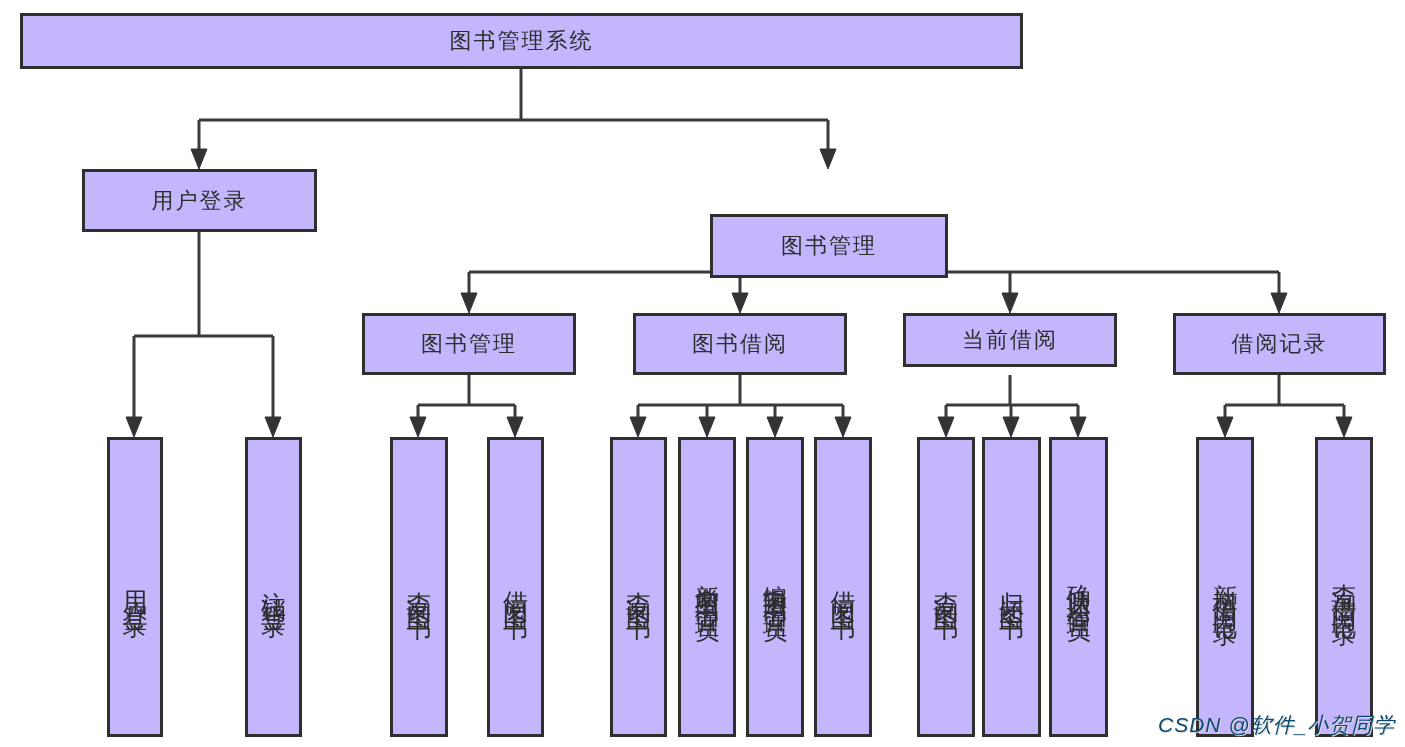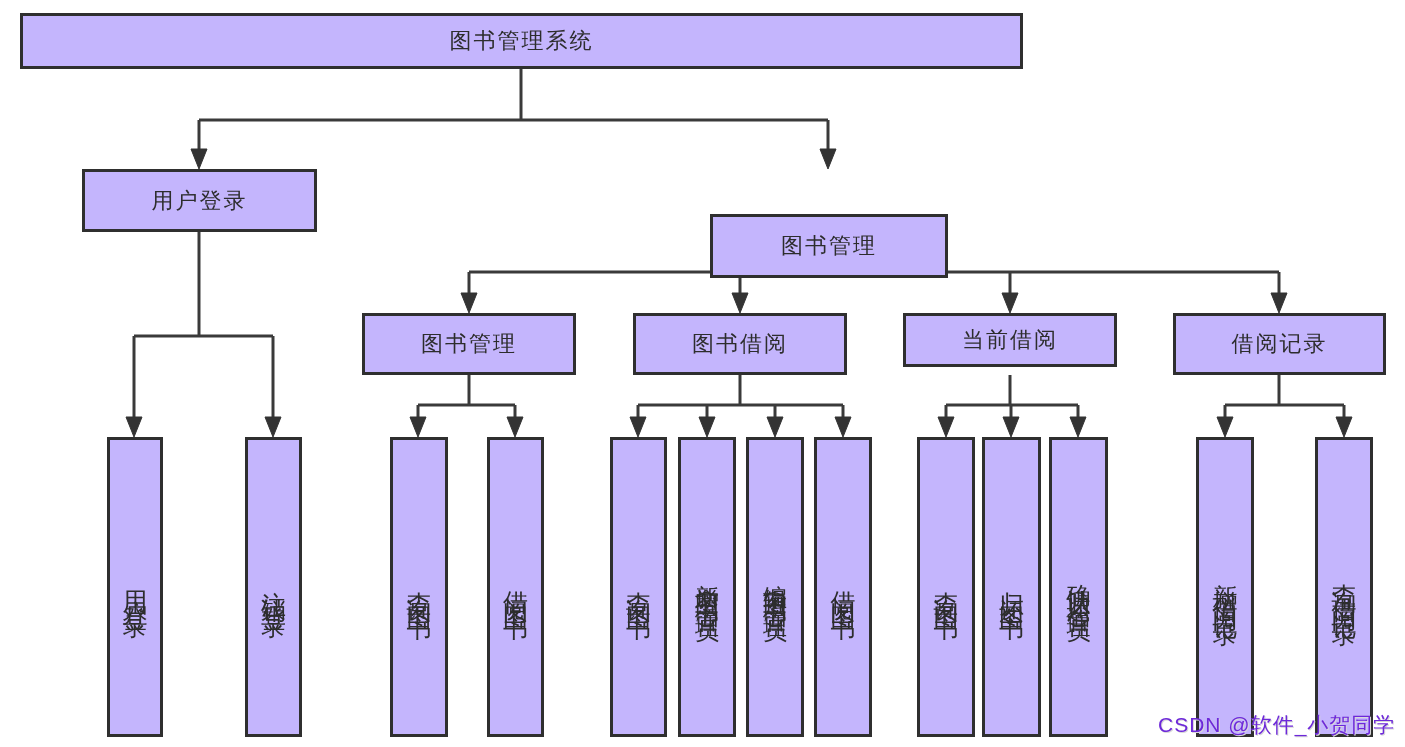--- a/index.html
+++ b/index.html
@@ -58,24 +58,25 @@
   }
   .node.v.long span {
     letter-spacing: 5px;
     font-size: 24px;
   }
   .watermark {
     position: absolute;
     left: 1158px;
     top: 711px;
     font-size: 21px;
-    color: #6d28d9;
+    color: #0c4a6e;
     letter-spacing: 1px;
     white-space: nowrap;
     text-shadow: 1px 1px 0 #d8d8d8;
+    font-style: italic;
   }
 </style>
 </head>
 <body>
 
 <div class="canvas">
 
   <svg class="connectors" viewBox="0 0 1405 747" xmlns="http://www.w3.org/2000/svg">
 
     <line x1="521" y1="69" x2="521" y2="120"></line>

